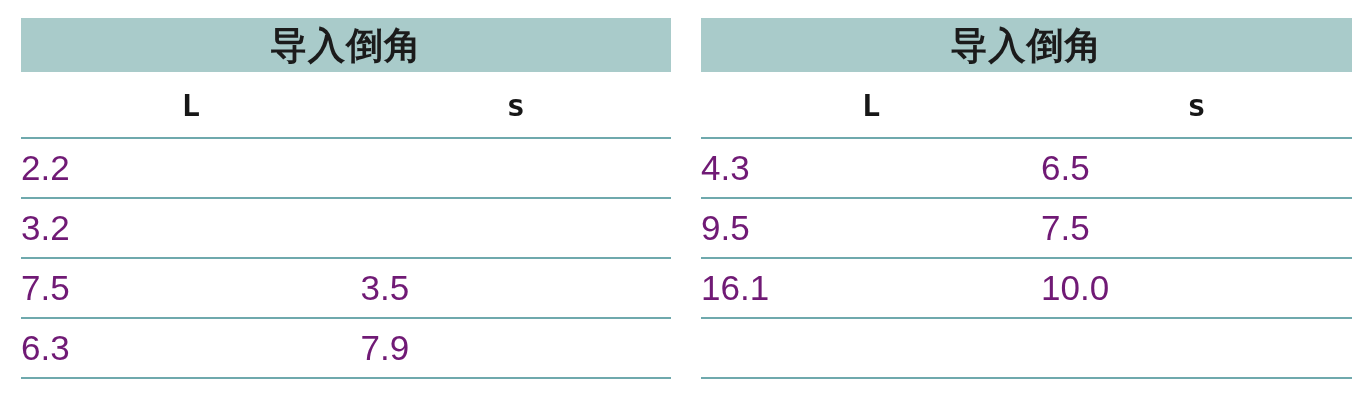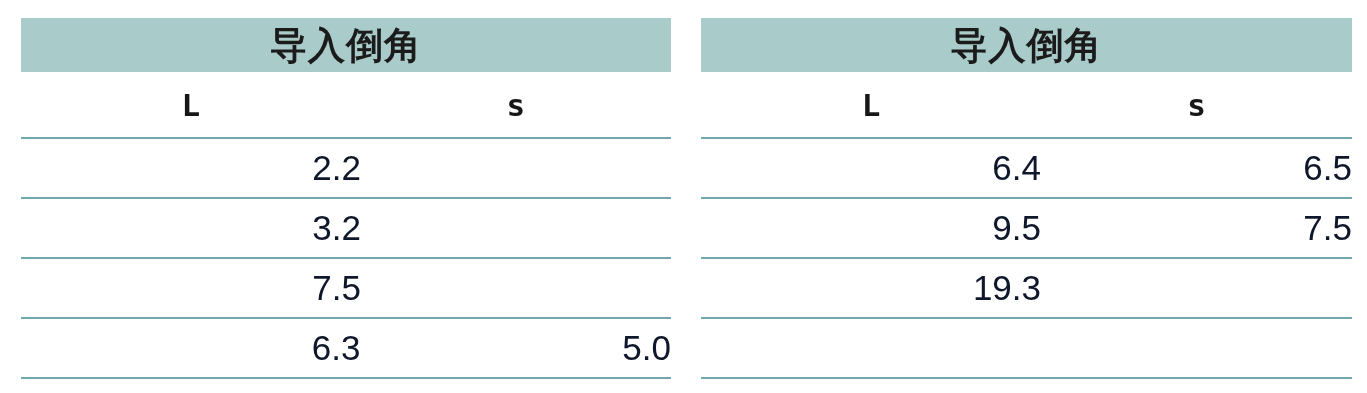--- a/index.html
+++ b/index.html
@@ -61,22 +61,22 @@
     width: 100%;
   }
 
   .data-row {
     height: 58px;
     display: flex;
     align-items: center;
   }
   .cell {
     font-size: 35px;
-    color: #0f172a;
-    text-align: right;
+    color: #701a75;
+    text-align: left;
     font-weight: 400;
     font-family: "Liberation Sans", "DejaVu Sans", sans-serif;
   }
 
   
   .c-l { width: 340px; }
   .c-s { width: 311px; }
 </style>
 </head>
 <body>
@@ -100,56 +100,58 @@
     </div>
     <div class="rule"></div>
 
     <div class="data-row">
       <span class="cell c-l">3.2</span>
     </div>
     <div class="rule"></div>
 
     <div class="data-row">
       <span class="cell c-l">7.5</span>
+      <span class="cell c-s">3.5</span>
     </div>
     <div class="rule"></div>
 
     <div class="data-row">
       <span class="cell c-l">6.3</span>
-      <span class="cell c-s">5.0</span>
+      <span class="cell c-s">7.9</span>
     </div>
     <div class="rule"></div>
   </div>
 
   <div class="table-block right">
     <div class="title-band">
       <span class="title-text">导入倒角</span>
     </div>
 
     <div class="col-head-row">
       <span class="col-head c-l">L</span>
       <span class="col-head c-s">s</span>
     </div>
 
     <div class="rule"></div>
 
     <div class="data-row">
-      <span class="cell c-l">6.4</span>
+      <span class="cell c-l">4.3</span>
       <span class="cell c-s">6.5</span>
     </div>
     <div class="rule"></div>
 
     <div class="data-row">
       <span class="cell c-l">9.5</span>
       <span class="cell c-s">7.5</span>
     </div>
     <div class="rule"></div>
 
     <div class="data-row">
-      <span class="cell c-l">19.3</span>
+      <span class="cell c-l">16.1</span>
+      <span class="cell c-s">10.0</span>
     </div>
     <div class="rule"></div>
 
     <div class="data-row">
       <span class="cell c-l"></span>
       <span class="cell c-s"></span>
     </div>
     <div class="rule"></div>
   </div>
 

